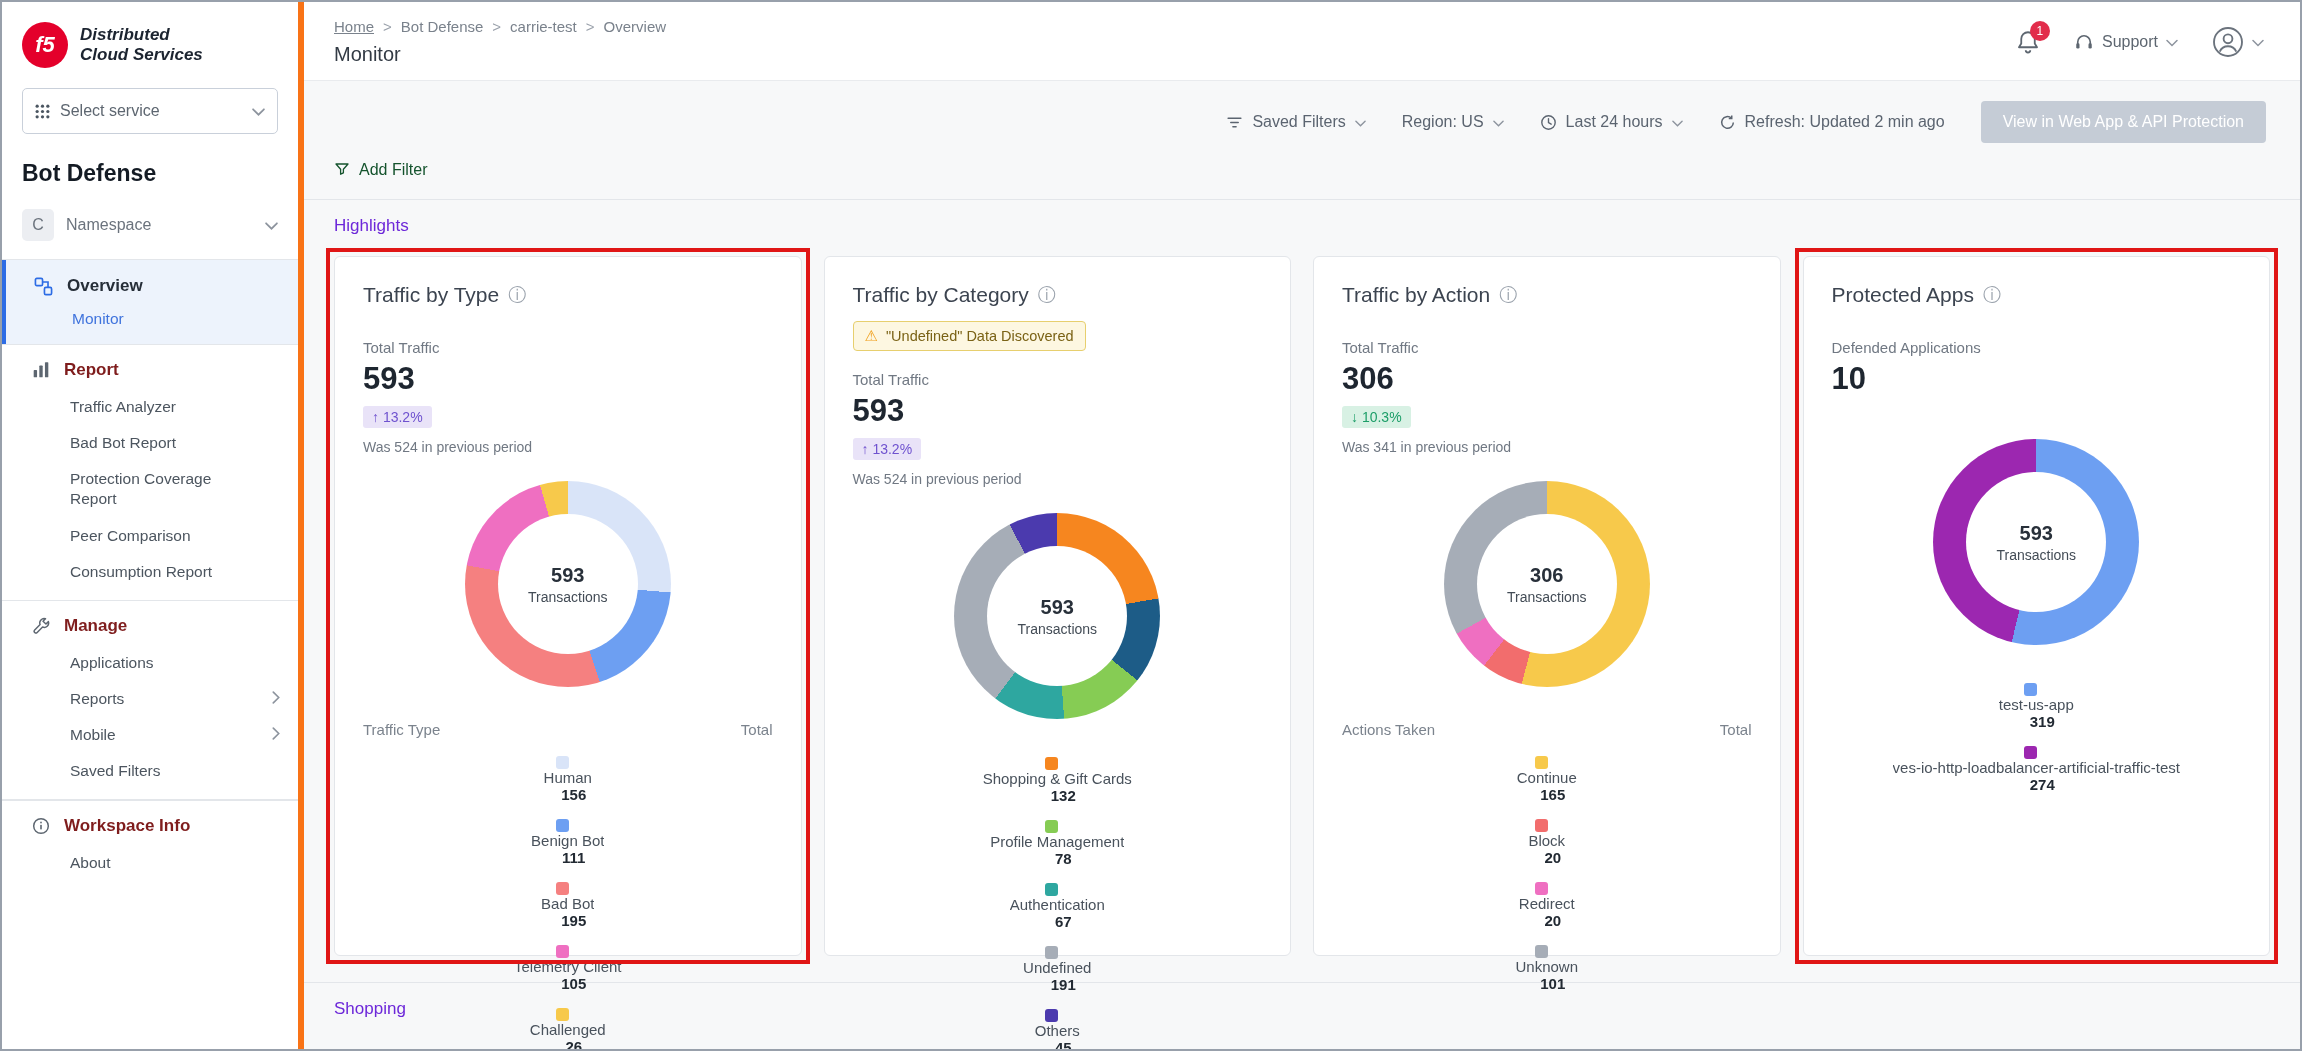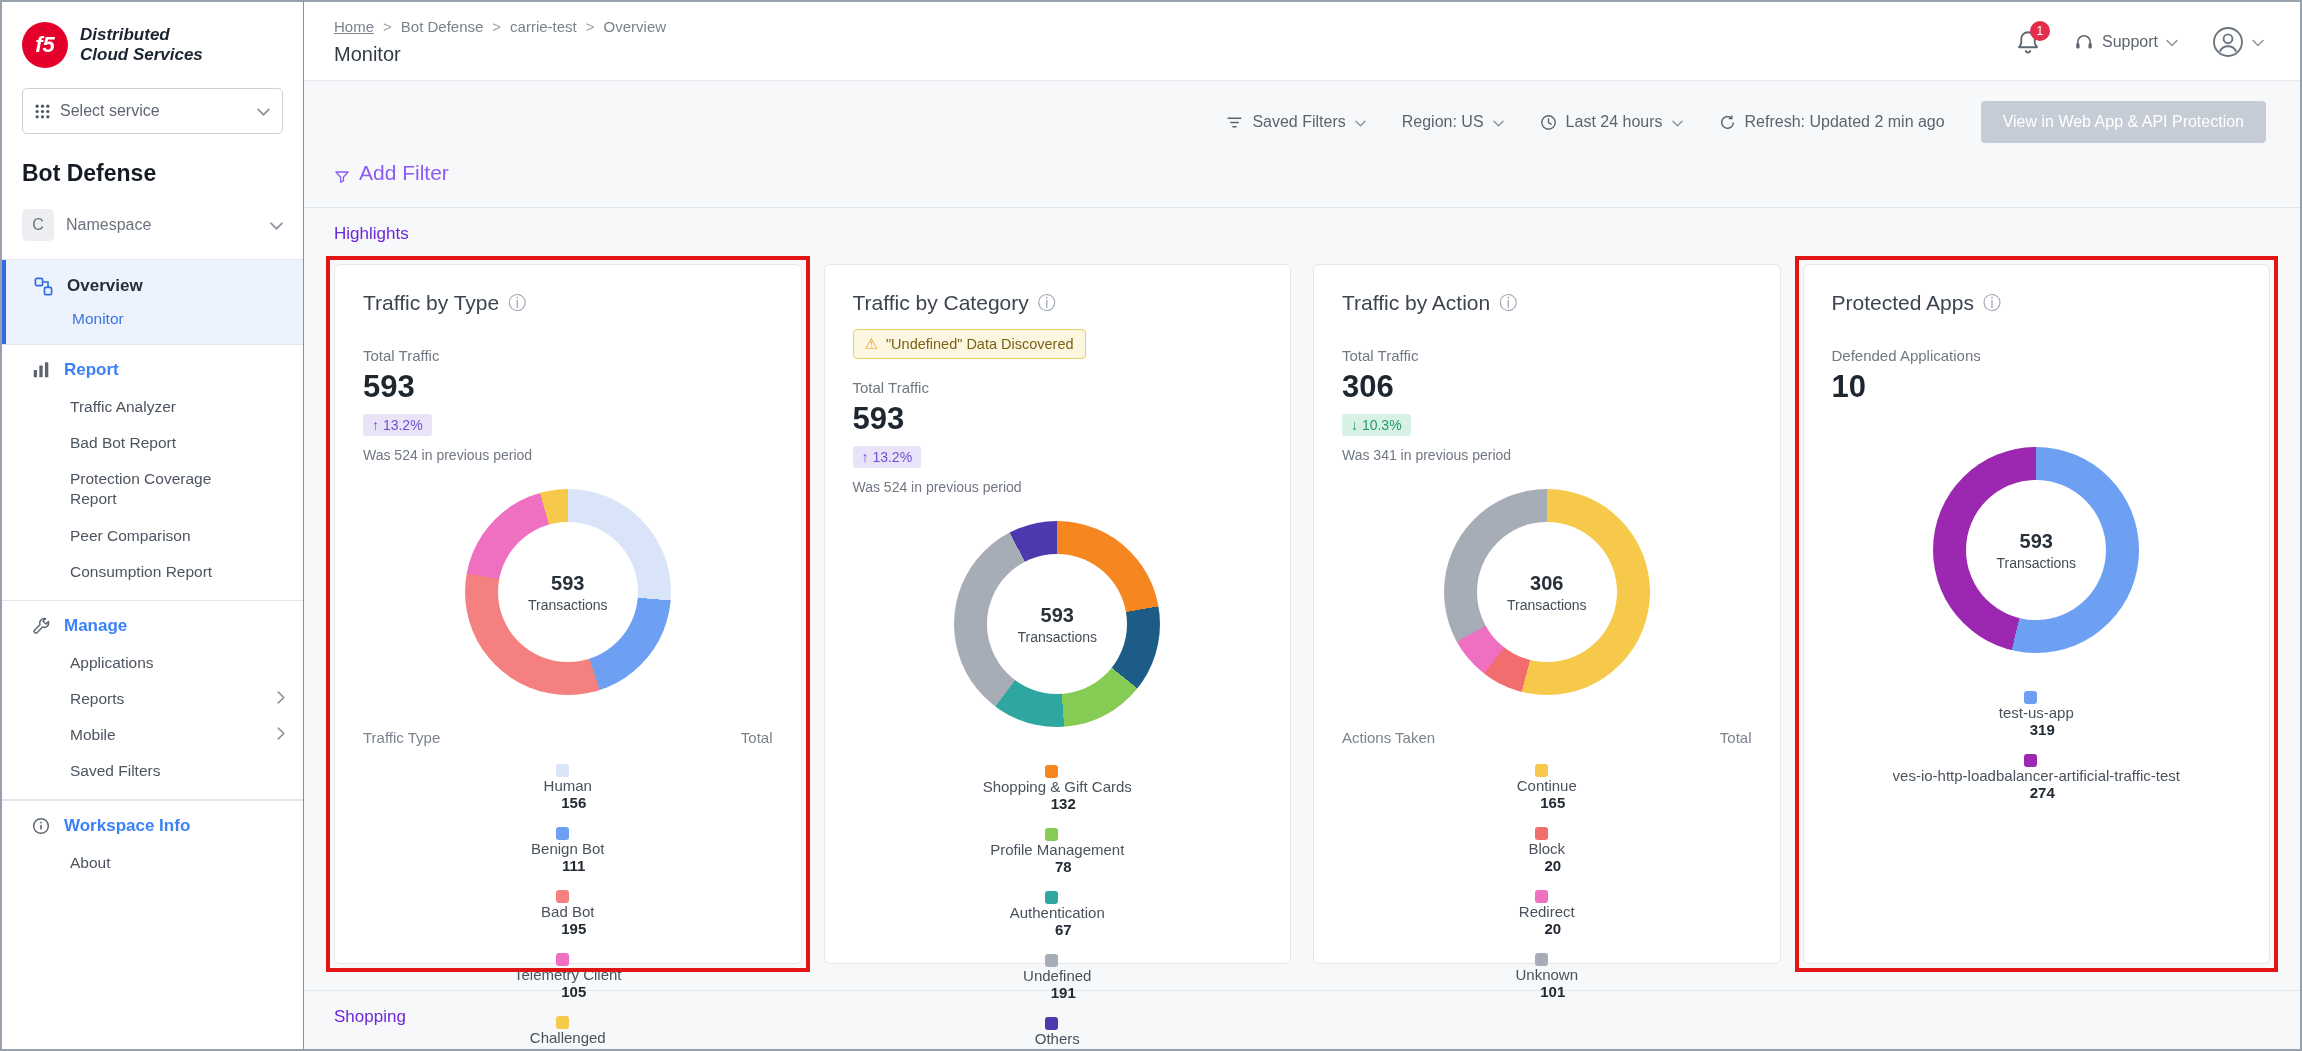--- a/index.html
+++ b/index.html
@@ -1,35 +1,35 @@
 <!DOCTYPE html>
 <html><head>
 <meta charset="utf-8">
 <style>
   * { box-sizing: border-box; margin: 0; padding: 0; }
   body { background:#fff; font-family:"Liberation Sans","DejaVu Sans",sans-serif; }
   .page { width:2302px; height:1051px; border:2px solid #98a0ab; display:flex; overflow:hidden; background:#f7f8f9; position:relative; }
 
   
-  .sidebar { width:302px; flex-shrink:0; background:#fff; border-right:1px solid #f97316; overflow:hidden; }
+  .sidebar { width:302px; flex-shrink:0; background:#fff; border-right:6px solid #f97316; overflow:hidden; }
   .brand { display:flex; align-items:center; gap:12px; padding:20px 20px 14px 20px; }
   .f5-logo { width:46px; height:46px; border-radius:50%; background:#e4002b; color:#fff; display:flex; align-items:center; justify-content:center; font-weight:800; font-style:italic; font-size:22px; flex-shrink:0; }
   .brand-name { font-weight:800; font-style:italic; font-size:17px; line-height:1.15; color:#1c2430; }
   .select-service { margin:6px 20px 0 20px; height:46px; border:1px solid #c9d0da; border-radius:5px; display:flex; align-items:center; gap:10px; padding:0 12px; color:#5d6670; font-size:16px; cursor:pointer; background:#fff; }
   .select-service .grow { flex:1; }
   .product-title { font-size:23px; font-weight:700; color:#141b24; padding:26px 20px 16px 20px; }
   .ns-row { display:flex; align-items:center; gap:12px; padding:6px 20px 18px 20px; cursor:pointer; }
   .ns-initial { width:32px; height:32px; border-radius:5px; background:#eceef2; color:#6b737d; font-size:16px; display:flex; align-items:center; justify-content:center; }
   .ns-label { color:#6b737d; font-size:16px; flex:1; }
   .divider { height:1px; background:#e3e6ea; }
   .nav-group-active { background:#edf3fc; border-left:4px solid #2d6ce5; padding:6px 0 10px 0; }
   .nav-item { display:flex; align-items:center; gap:14px; padding:10px 16px 10px 28px; font-size:17px; font-weight:600; color:#262e38; cursor:pointer; }
   .nav-item .nav-ic { color:#2d6ce5; display:inline-flex; }
   .nav-sub-active { padding:4px 16px 6px 66px; font-size:15.5px; color:#3f73dd; cursor:pointer; }
-  .nav-header { display:flex; align-items:center; gap:14px; padding:15px 16px 9px 30px; font-size:17px; font-weight:600; color:#3b82f6; cursor:pointer; }
+  .nav-header { display:flex; align-items:center; gap:14px; padding:15px 16px 9px 30px; font-size:17px; font-weight:600; color:#7f1d1d; cursor:pointer; }
   .nav-header .nav-ic { color:#5d6670; display:inline-flex; }
   .nav-sub { display:flex; align-items:flex-start; justify-content:space-between; padding:8px 18px 8px 68px; font-size:15.5px; color:#4c555f; cursor:pointer; }
   .nav-sub > span:first-child { max-width:164px; line-height:1.3; }
   .chev { color:#8d949e; display:inline-flex; margin-top:2px; }
   .section-pad { padding-bottom:10px; }
 
   
   .main { flex:1; display:flex; flex-direction:column; overflow:hidden; }
   .topbar { background:#fff; padding:16px 30px 14px 30px; position:relative; border-bottom:1px solid #e9ebee; }
   .breadcrumb { font-size:15px; color:#7a828c; display:flex; align-items:center; gap:9px; }
@@ -41,21 +41,21 @@
   .bell-badge { position:absolute; top:-9px; right:-10px; background:#e22d4b; color:#fff; font-size:12px; min-width:20px; height:20px; border-radius:10px; display:flex; align-items:center; justify-content:center; padding:0 5px; }
   .top-ctl { display:flex; align-items:center; gap:8px; font-size:16px; cursor:pointer; }
   .avatar-circ { width:32px; height:32px; color:#6b737d; display:inline-flex; }
 
   
   .toolbar { display:flex; justify-content:flex-end; align-items:center; gap:36px; padding:20px 34px 14px 30px; color:#5b6470; font-size:16px; }
   .tb-item { display:flex; align-items:center; gap:9px; cursor:pointer; white-space:nowrap; }
   .view-btn { background:#c5ccd6; color:#fff; border:none; border-radius:4px; padding:12px 22px; font-size:16px; font-family:inherit; cursor:pointer; font-weight:500; }
 
   .addfilter-row { padding:4px 30px 18px 30px; }
-  .add-filter { display:inline-flex; align-items:flex-end; gap:9px; color:#8b5cf6; font-size:21px; cursor:pointer; }
+  .add-filter { display:inline-flex; align-items:flex-start; gap:9px; color:#14532d; font-size:16px; cursor:pointer; }
 
   .section-heading { padding:16px 30px 14px 30px; font-size:17px; color:#6d28d9; font-weight:400; }
 
   
   .cards-row { display:flex; gap:22px; padding:6px 30px 26px 30px; align-items:stretch; }
   .card-wrap { flex:1; position:relative; min-width:0; }
   .annotation-box { position:absolute; inset:-8px; border:4px solid #e01616; pointer-events:none; z-index:5; }
   .card { background:#fff; border:1px solid #e3e6ea; border-radius:6px; padding:26px 28px; height:700px; }
   .card-title-row { display:flex; align-items:center; gap:9px; }
   .card-title { font-size:21px; color:#3c4450; font-weight:500; }

